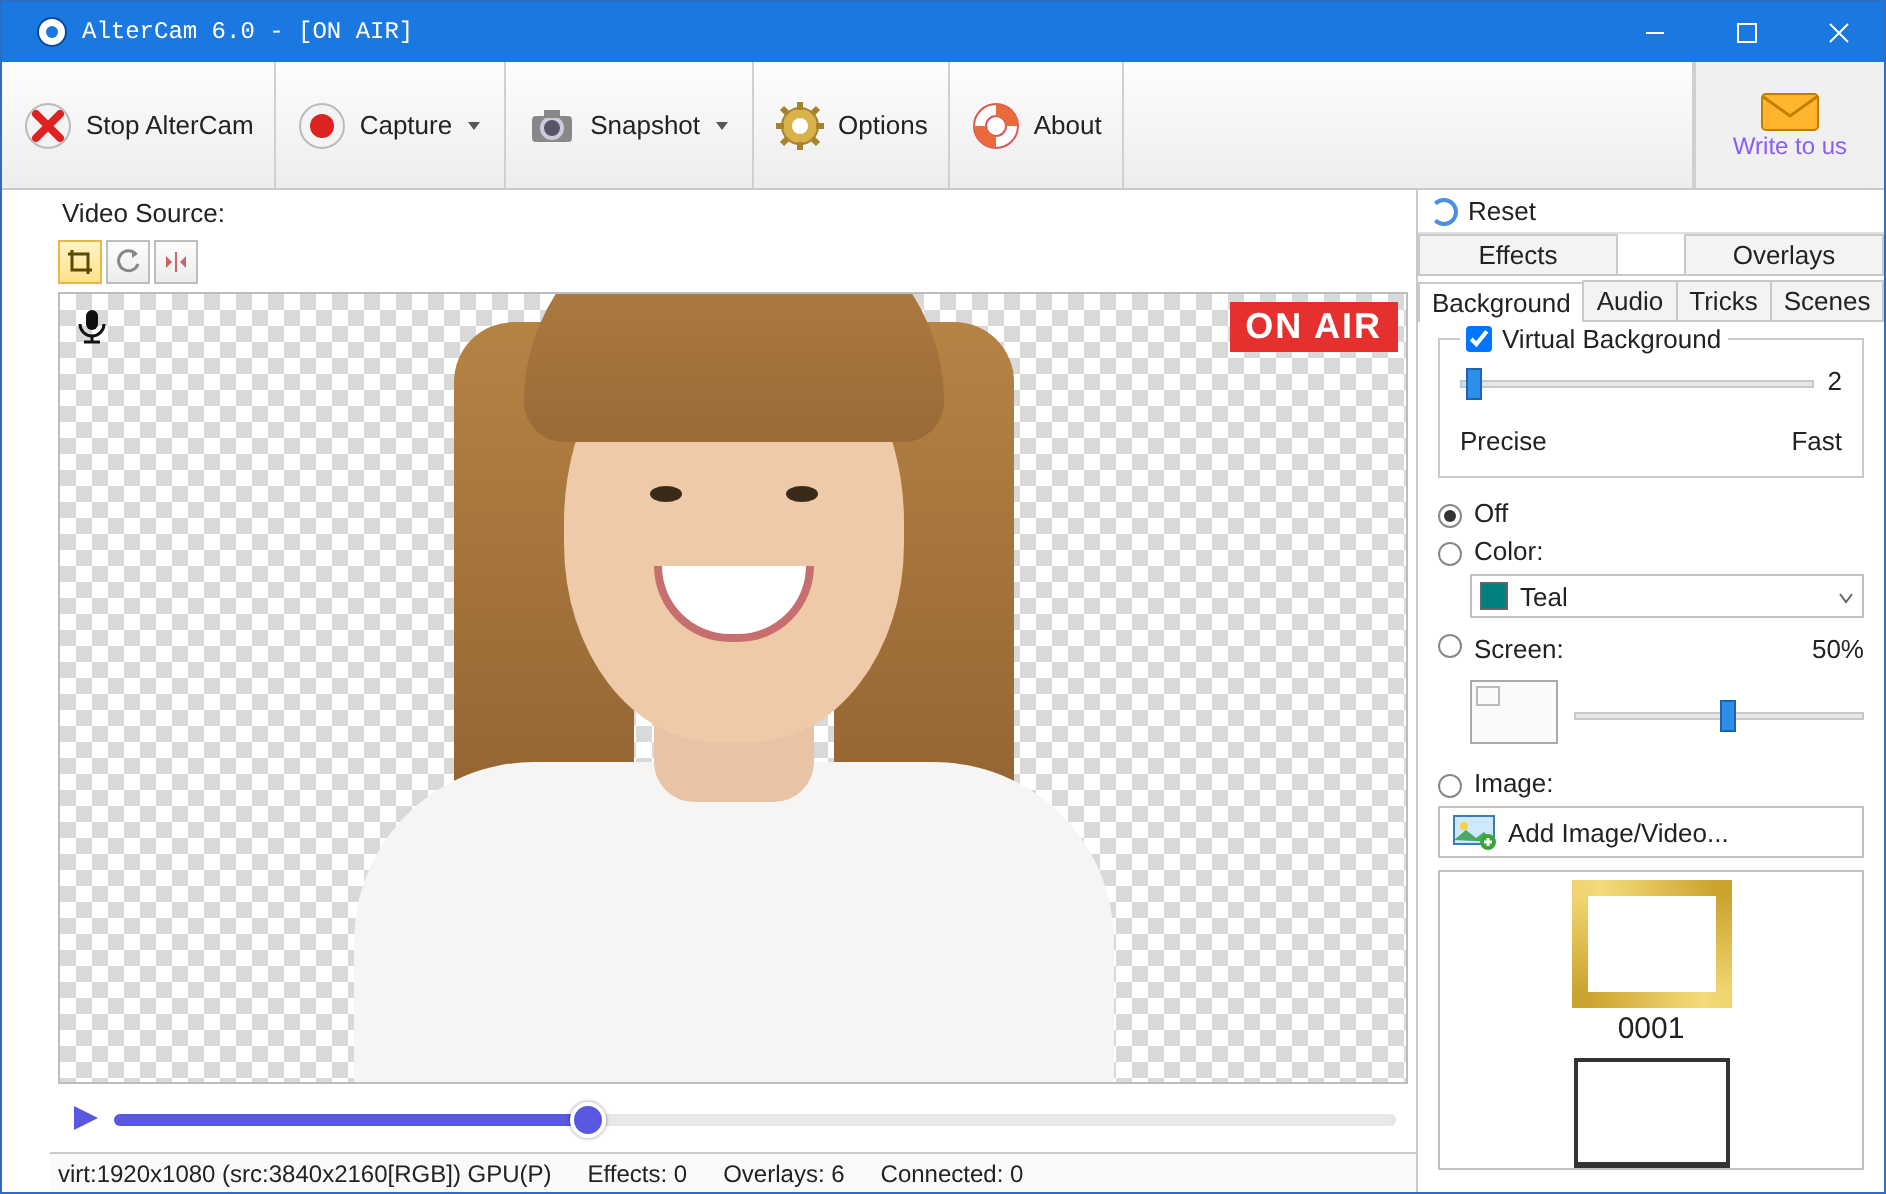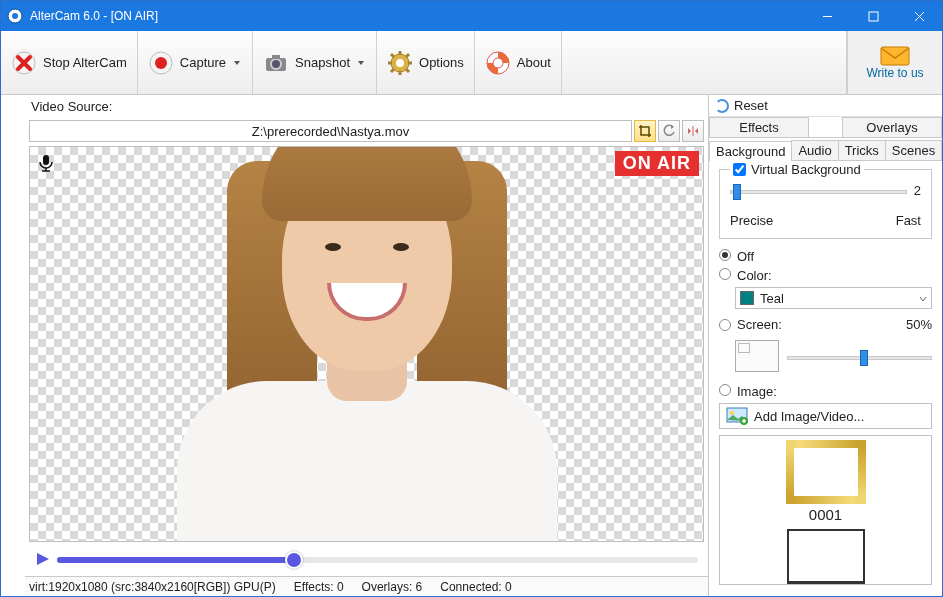--- a/index.html
+++ b/index.html
@@ -1,34 +1,34 @@
 <!DOCTYPE html>
 <html><head>
 <meta charset="utf-8">
 <style>
   html,body{margin:0;padding:0;font-family:"Segoe UI",Tahoma,sans-serif;font-size:13px;color:#222;background:#fff;}
   *{box-sizing:border-box;}
   .window{width:943px;height:597px;border:1px solid #2a6ec6;display:flex;flex-direction:column;overflow:hidden;}
   
-  .titlebar{height:30px;background:#1b78e1;color:#fff;display:flex;align-items:center;padding-left:5px;}
+  .titlebar{height:30px;background:#1b78e1;color:#fff;display:flex;align-items:center;padding-left:16px;font-family:Liberation Mono, monospace;}
   .titlebar .appicon{width:18px;height:18px;margin-right:6px;display:flex;align-items:center;justify-content:center;}
   .titlebar .title{flex:0 0 auto;font-size:12px;}
   .titlebar .spacer{flex:1 1 auto;}
   .winbtn{width:46px;height:30px;display:flex;align-items:center;justify-content:center;}
   .winbtn svg{width:11px;height:11px;stroke:#fff;fill:none;stroke-width:1;}
   
   .toolbar{height:64px;border-bottom:1px solid #c9c9c9;display:flex;align-items:stretch;background:linear-gradient(#fdfdfd,#ededed);}
   .tbtn{display:flex;align-items:center;padding:0 10px;border-right:1px solid #d0d0d0;gap:6px;cursor:default;}
   .tbtn .icon{width:26px;height:26px;display:flex;align-items:center;justify-content:center;}
   .tbtn .drop{width:10px;display:flex;align-items:center;justify-content:center;}
   .tbtn .drop svg{width:8px;height:8px;}
   .toolbar .flex{flex:1 1 auto;border-right:1px solid #d0d0d0;}
   .writeus{width:95px;display:flex;flex-direction:column;align-items:center;justify-content:center;border-left:1px solid #d0d0d0;background:#f0f0f0;cursor:default;}
   .writeus .env{width:30px;height:20px;}
-  .writeus .lbl{font-size:12px;color:#0369a1;}
+  .writeus .lbl{font-size:12px;color:#8b5cf6;}
   
   .main{flex:1 1 auto;display:flex;min-height:0;}
   .left{flex:1 1 auto;display:flex;flex-direction:column;min-width:0;border-right:1px solid #c9c9c9;padding-left:24px;}
   .vsrow{display:flex;align-items:center;padding:2px 4px;gap:2px;}
   .vslabel{padding:2px 2px;}
   .vsbar{flex:1 1 auto;height:22px;border:1px solid #bdbdbd;background:#fff;display:flex;align-items:center;justify-content:center;font-size:13px;}
   .smallbtns{display:flex;gap:2px;}
   .sbtn{width:22px;height:22px;border:1px solid #bdbdbd;background:linear-gradient(#fdfdfd,#ececec);display:flex;align-items:center;justify-content:center;}
   .sbtn.on{background:linear-gradient(#fff3c6,#ffe18a);border-color:#e6b846;}
   .sbtn svg{width:14px;height:14px;}
@@ -76,21 +76,21 @@
   .tabs2 .t{padding:2px 6px;border:1px solid #c9c9c9;border-bottom:none;margin-right:-1px;margin-top:2px;background:#f3f3f3;font-size:13px;}
   .tabs2 .t.active{background:#fff;position:relative;top:1px;}
   .panel{flex:1 1 auto;overflow-y:auto;padding:8px 10px 10px 10px;position:relative;}
   .groupbox{border:1px solid #c9c9c9;padding:8px 10px 10px 10px;margin-bottom:10px;}
   .groupbox .chkrow{display:flex;align-items:center;gap:5px;margin-bottom:6px;margin-top:-16px;background:#fff;padding:0 3px;width:max-content;}
   .slider2{position:relative;height:18px;margin-bottom:2px;}
   .slider2 .bar{position:absolute;left:0;right:14px;top:7px;height:4px;background:linear-gradient(to right,#bfe0ff 0%,#e7e7e7 8%,#e7e7e7 100%);border:1px solid #c8c8c8;}
   .slider2 .hndl{position:absolute;left:3px;top:1px;width:8px;height:16px;background:#2f8fe8;border:1px solid #1966b3;}
   .slider2 .val{position:absolute;right:0;top:0;font-size:13px;}
   .pf{display:flex;justify-content:space-between;font-size:13px;}
-  .radio-row{display:flex;align-items:flex-start;gap:6px;margin:4px 0;}
+  .radio-row{display:flex;align-items:flex-end;gap:6px;margin:4px 0;}
   .radio{width:12px;height:12px;border:1px solid #888;border-radius:50%;display:inline-flex;align-items:center;justify-content:center;}
   .radio.sel::after{content:"";width:6px;height:6px;background:#333;border-radius:50%;}
   .colorsel{display:flex;align-items:center;border:1px solid #c0c0c0;height:22px;padding:0 4px;margin:2px 0 8px 16px;justify-content:flex-start;gap:6px;}
   .swatch{width:14px;height:14px;background:#008080;border:1px solid #666;}
   .colorsel .dd{margin-left:auto;}
   .screenrow{display:flex;align-items:center;justify-content:space-between;}
   .screenprev{width:44px;height:32px;border:1px solid #aaa;margin:4px 0 8px 16px;background:#fafafa;display:flex;align-items:flex-start;justify-content:flex-start;}
   .screenprev .sq{width:12px;height:10px;border:1px solid #bbb;margin:2px;}
   .screenslider{flex:1;margin-left:8px;position:relative;height:20px;}
   .screenslider .bar{position:absolute;left:0;right:0;top:8px;height:4px;background:#e7e7e7;border:1px solid #c8c8c8;}
@@ -216,23 +216,20 @@
       <span class="lbl">Write to us</span>
     </div>
   </div>
 
   <div class="main">
     <div class="left">
       <div class="vsrow">
         <span class="vslabel">Video Source:</span>
       </div>
       <div class="vsrow">
-        <div class="vsbar">
-          <span>Z:\prerecorded\Nastya.mov</span>
-        </div>
         <div class="smallbtns">
           <div class="sbtn on">
             <svg viewBox="0 0 14 14">
                 <path d="M3 1 V11 H13 M1 3 H11 V13" stroke="#5a4a00" stroke-width="1.5" fill="none"></path>
               </svg>
           </div>
           <div class="sbtn">
             <svg viewBox="0 0 14 14">
                 <path d="M11 3 A5 5 0 1 0 12 8" stroke="#888" stroke-width="1.5" fill="none"></path>
                 <path d="M9 1 L12 3 L9 5 Z" fill="#888"></path>
@@ -337,21 +334,21 @@
         </div>
         <div class="colorsel">
           <span class="swatch"></span>
           <span>Teal</span>
           <span class="dd"><svg width="8" height="8" viewBox="0 0 8 8">
                 <path d="M1 2 L4 6 L7 2" stroke="#666" fill="none"></path>
               </svg></span>
         </div>
 
         <div class="radio-row screenrow">
-          <span style="display:flex;align-items:center;gap:6px;">
+          <span style="display:flex;align-items:flex-start;gap:6px;">
             <span class="radio"></span>
             <span>Screen:</span>
           </span>
           <span>50%</span>
         </div>
         <div style="display:flex;align-items:center;">
           <div class="screenprev">
               <div class="sq"></div>
             </div>
           <div class="screenslider">

